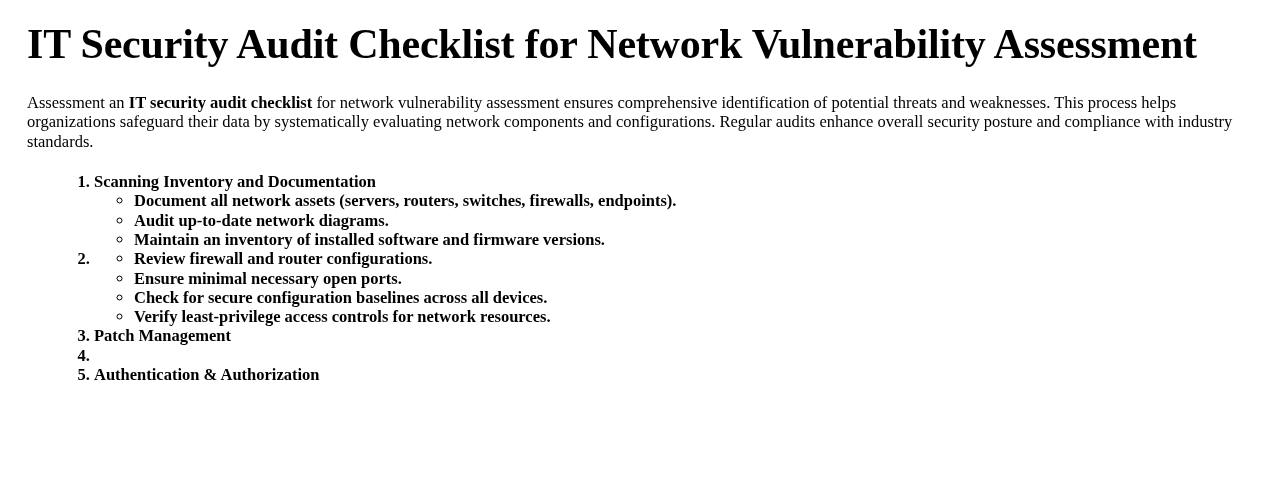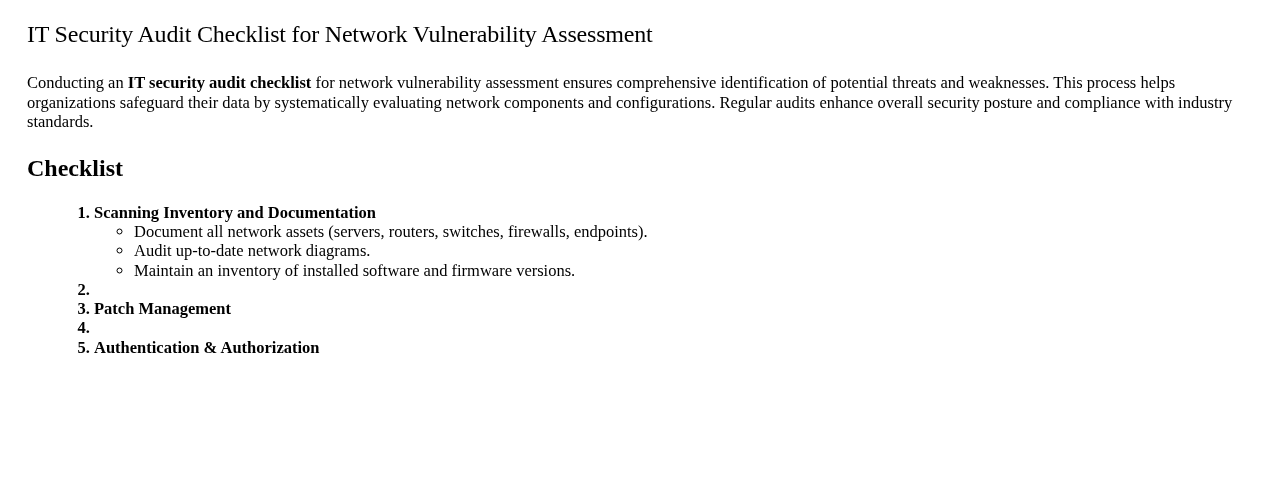--- a/index.html
+++ b/index.html
@@ -15,23 +15,23 @@
     font-family: "Liberation Serif", "DejaVu Serif", serif;
     color: #000000;
     -webkit-font-smoothing: antialiased;
   }
   .page {
     padding: 0 27px;
     box-sizing: border-box;
     width: 1278px;
   }
   h1.doc-title {
-    font-size: 24px;
+    font-size: 42px;
     line-height: 1.1;
-    font-weight: normal;
+    font-weight: bold;
     margin: 21px 0 0 0;
     letter-spacing: -0.2px;
   }
   p.intro {
     font-size: 16.5px;
     line-height: 1.17;
     margin: 26px 0 0 0;
     text-align: left;
     max-width: 1211px;
   }
@@ -57,43 +57,47 @@
   ol.checklist > li > .item-label {
     font-weight: bold;
   }
   ul.subitems {
     list-style-type: circle;
     margin: 0;
     padding-left: 40px;
     font-weight: normal;
   }
   ul.subitems > li {
-    font-weight: normal;
+    font-weight: bold;
     margin: 0;
     padding: 0;
   }
 </style>
 </head>
 <body>
 
 <div class="page">
 
   <h1 class="doc-title">IT Security Audit Checklist for Network Vulnerability Assessment</h1>
 
   <p class="intro">
-    <span>Conducting an </span><b>IT security audit checklist</b><span> for network vulnerability assessment ensures comprehensive identification of potential threats and weaknesses. This process helps organizations safeguard their data by systematically evaluating network components and configurations. Regular audits enhance overall security posture and compliance with industry standards.</span>
+    <span>Assessment an </span><b>IT security audit checklist</b><span> for network vulnerability assessment ensures comprehensive identification of potential threats and weaknesses. This process helps organizations safeguard their data by systematically evaluating network components and configurations. Regular audits enhance overall security posture and compliance with industry standards.</span>
   </p>
 
-  <h2 class="section-title">Checklist</h2>
 
   <ol class="checklist" id="checklist-root">
       <li class="checklist-item"><span class="item-label">Scanning Inventory and Documentation</span><ul class="subitems">
           <li>Document all network assets (servers, routers, switches, firewalls, endpoints).</li>
           <li>Audit up-to-date network diagrams.</li>
           <li>Maintain an inventory of installed software and firmware versions.</li>
         </ul></li>
-      <li class="checklist-item"></li>
+      <li class="checklist-item"><ul class="subitems">
+          <li>Review firewall and router configurations.</li>
+          <li>Ensure minimal necessary open ports.</li>
+          <li>Check for secure configuration baselines across all devices.</li>
+          <li>Verify least-privilege access controls for network resources.</li>
+        </ul></li>
       <li class="checklist-item"><span class="item-label">Patch Management</span></li>
       <li class="checklist-item"></li>
       <li class="checklist-item"><span class="item-label">Authentication &amp; Authorization</span></li>
     </ol>
 
 </div>
 
 </body></html>

